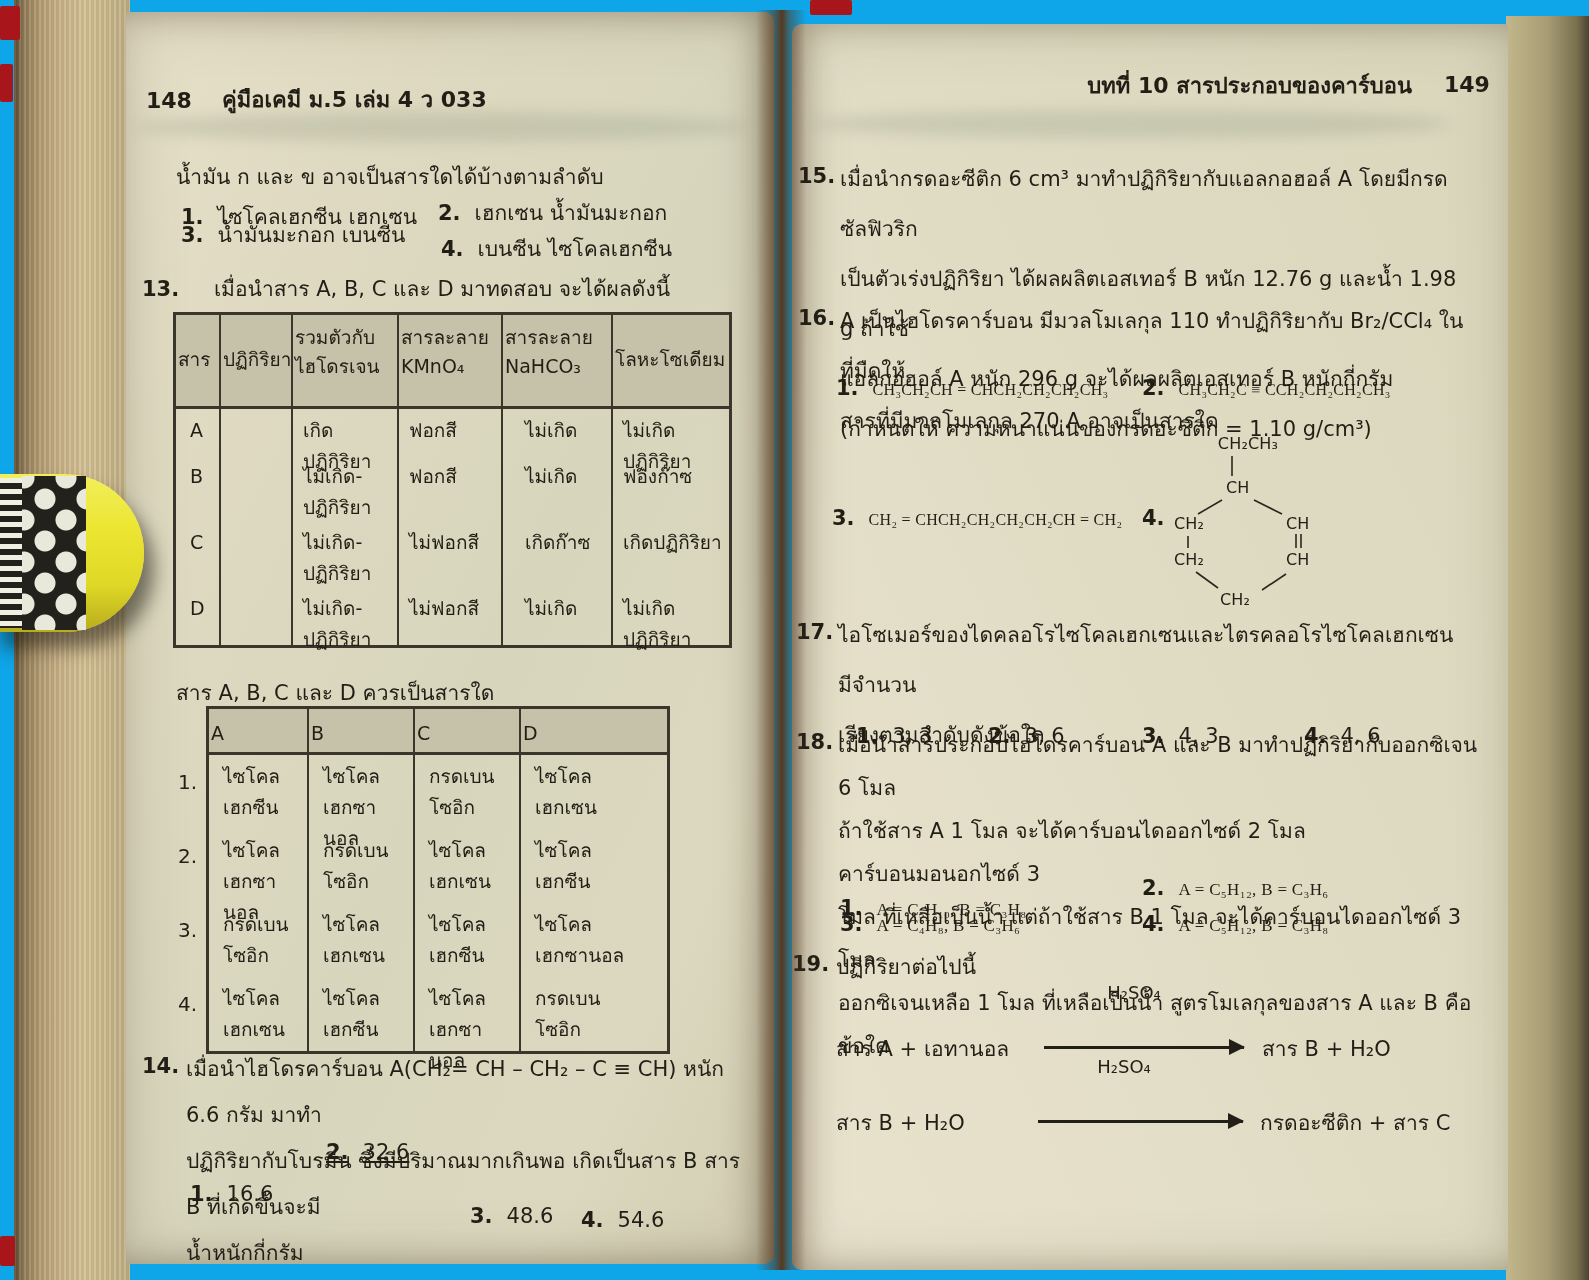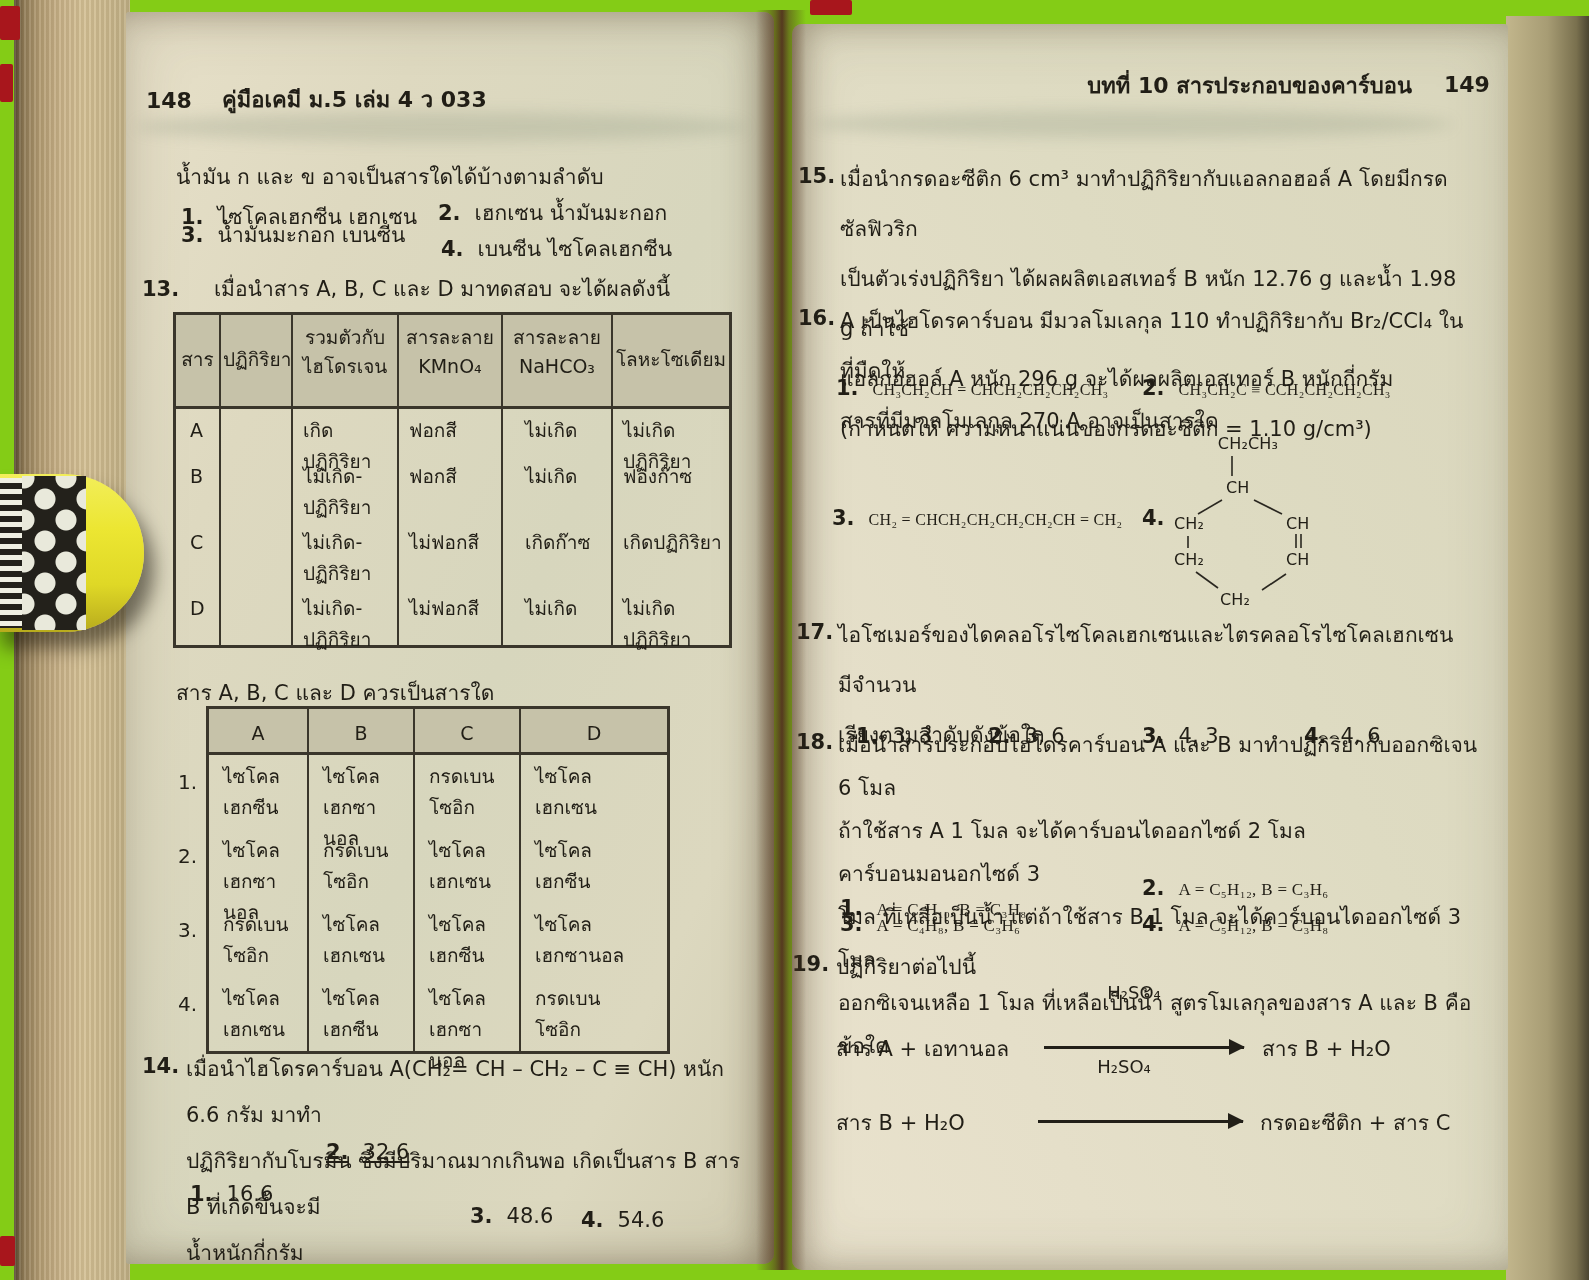--- a/index.html
+++ b/index.html
@@ -1,16 +1,16 @@
 <!DOCTYPE html>
 <html><head>
 <meta charset="utf-8">
 <style>
   html,body{margin:0;padding:0;background:#000;}
-  .photo{position:relative;width:1589px;height:1280px;background:#84cc16;overflow:hidden;
+  .photo{position:relative;width:1589px;height:1280px;background:#0ea5e9;overflow:hidden;
          font-family:"DejaVu Sans",sans-serif;color:#211e16;}
   .abs{position:absolute;}
   .pre{white-space:pre-line;}
 
   
   .edge-left{position:absolute;left:14px;top:0;width:116px;height:1280px;
     background:linear-gradient(90deg,#57482f 0%,#8f7a55 8%,#b39c72 22%,#c9b288 40%,#d4c094 60%,#cbb88c 80%,#bfae84 100%);}
   .edge-left:after{content:"";position:absolute;inset:0;
     background:repeating-linear-gradient(90deg,rgba(255,255,255,.10) 0 2px,rgba(0,0,0,.06) 2px 5px);}
   .edge-right{position:absolute;left:1506px;top:16px;width:83px;height:1264px;
@@ -58,21 +58,21 @@
   
   .t1{position:absolute;left:47px;top:300px;display:grid;
       grid-template-columns:45px 72px 106px 104px 110px 116px;
       grid-template-rows:94px 46px 66px 66px 58px;
       border:3px solid #3a362b;}
   .t2{position:absolute;left:80px;top:694px;display:grid;
       grid-template-columns:100px 106px 106px 146px;
       grid-template-rows:46px 74px 74px 74px 74px;
       border:3px solid #3a362b;}
   .hcell{background:#c6c2a9;border-right:2px solid #3a362b;border-bottom:3px solid #3a362b;
-      font-size:19px;line-height:29px;padding:8px 2px 2px;text-align:center;color:#211e16;}
+      font-size:19px;line-height:29px;padding:8px 2px 2px;text-align:left;color:#211e16;}
   .bcell{border-right:2px solid #3a362b;font-size:19px;line-height:31px;padding:6px 4px 0 10px;color:#211e16;}
   .nr{border-right:none;}
   .t2 .bcell{padding-left:14px;}
   .t2num{position:absolute;font-size:20px;color:#211e16;}
 
   
   .ring{position:absolute;left:368px;top:402px;width:175px;height:200px;}
   .ring span{position:absolute;font-size:16px;color:#211e16;letter-spacing:.2px;}
   .ring svg{position:absolute;left:0;top:0;}
 

